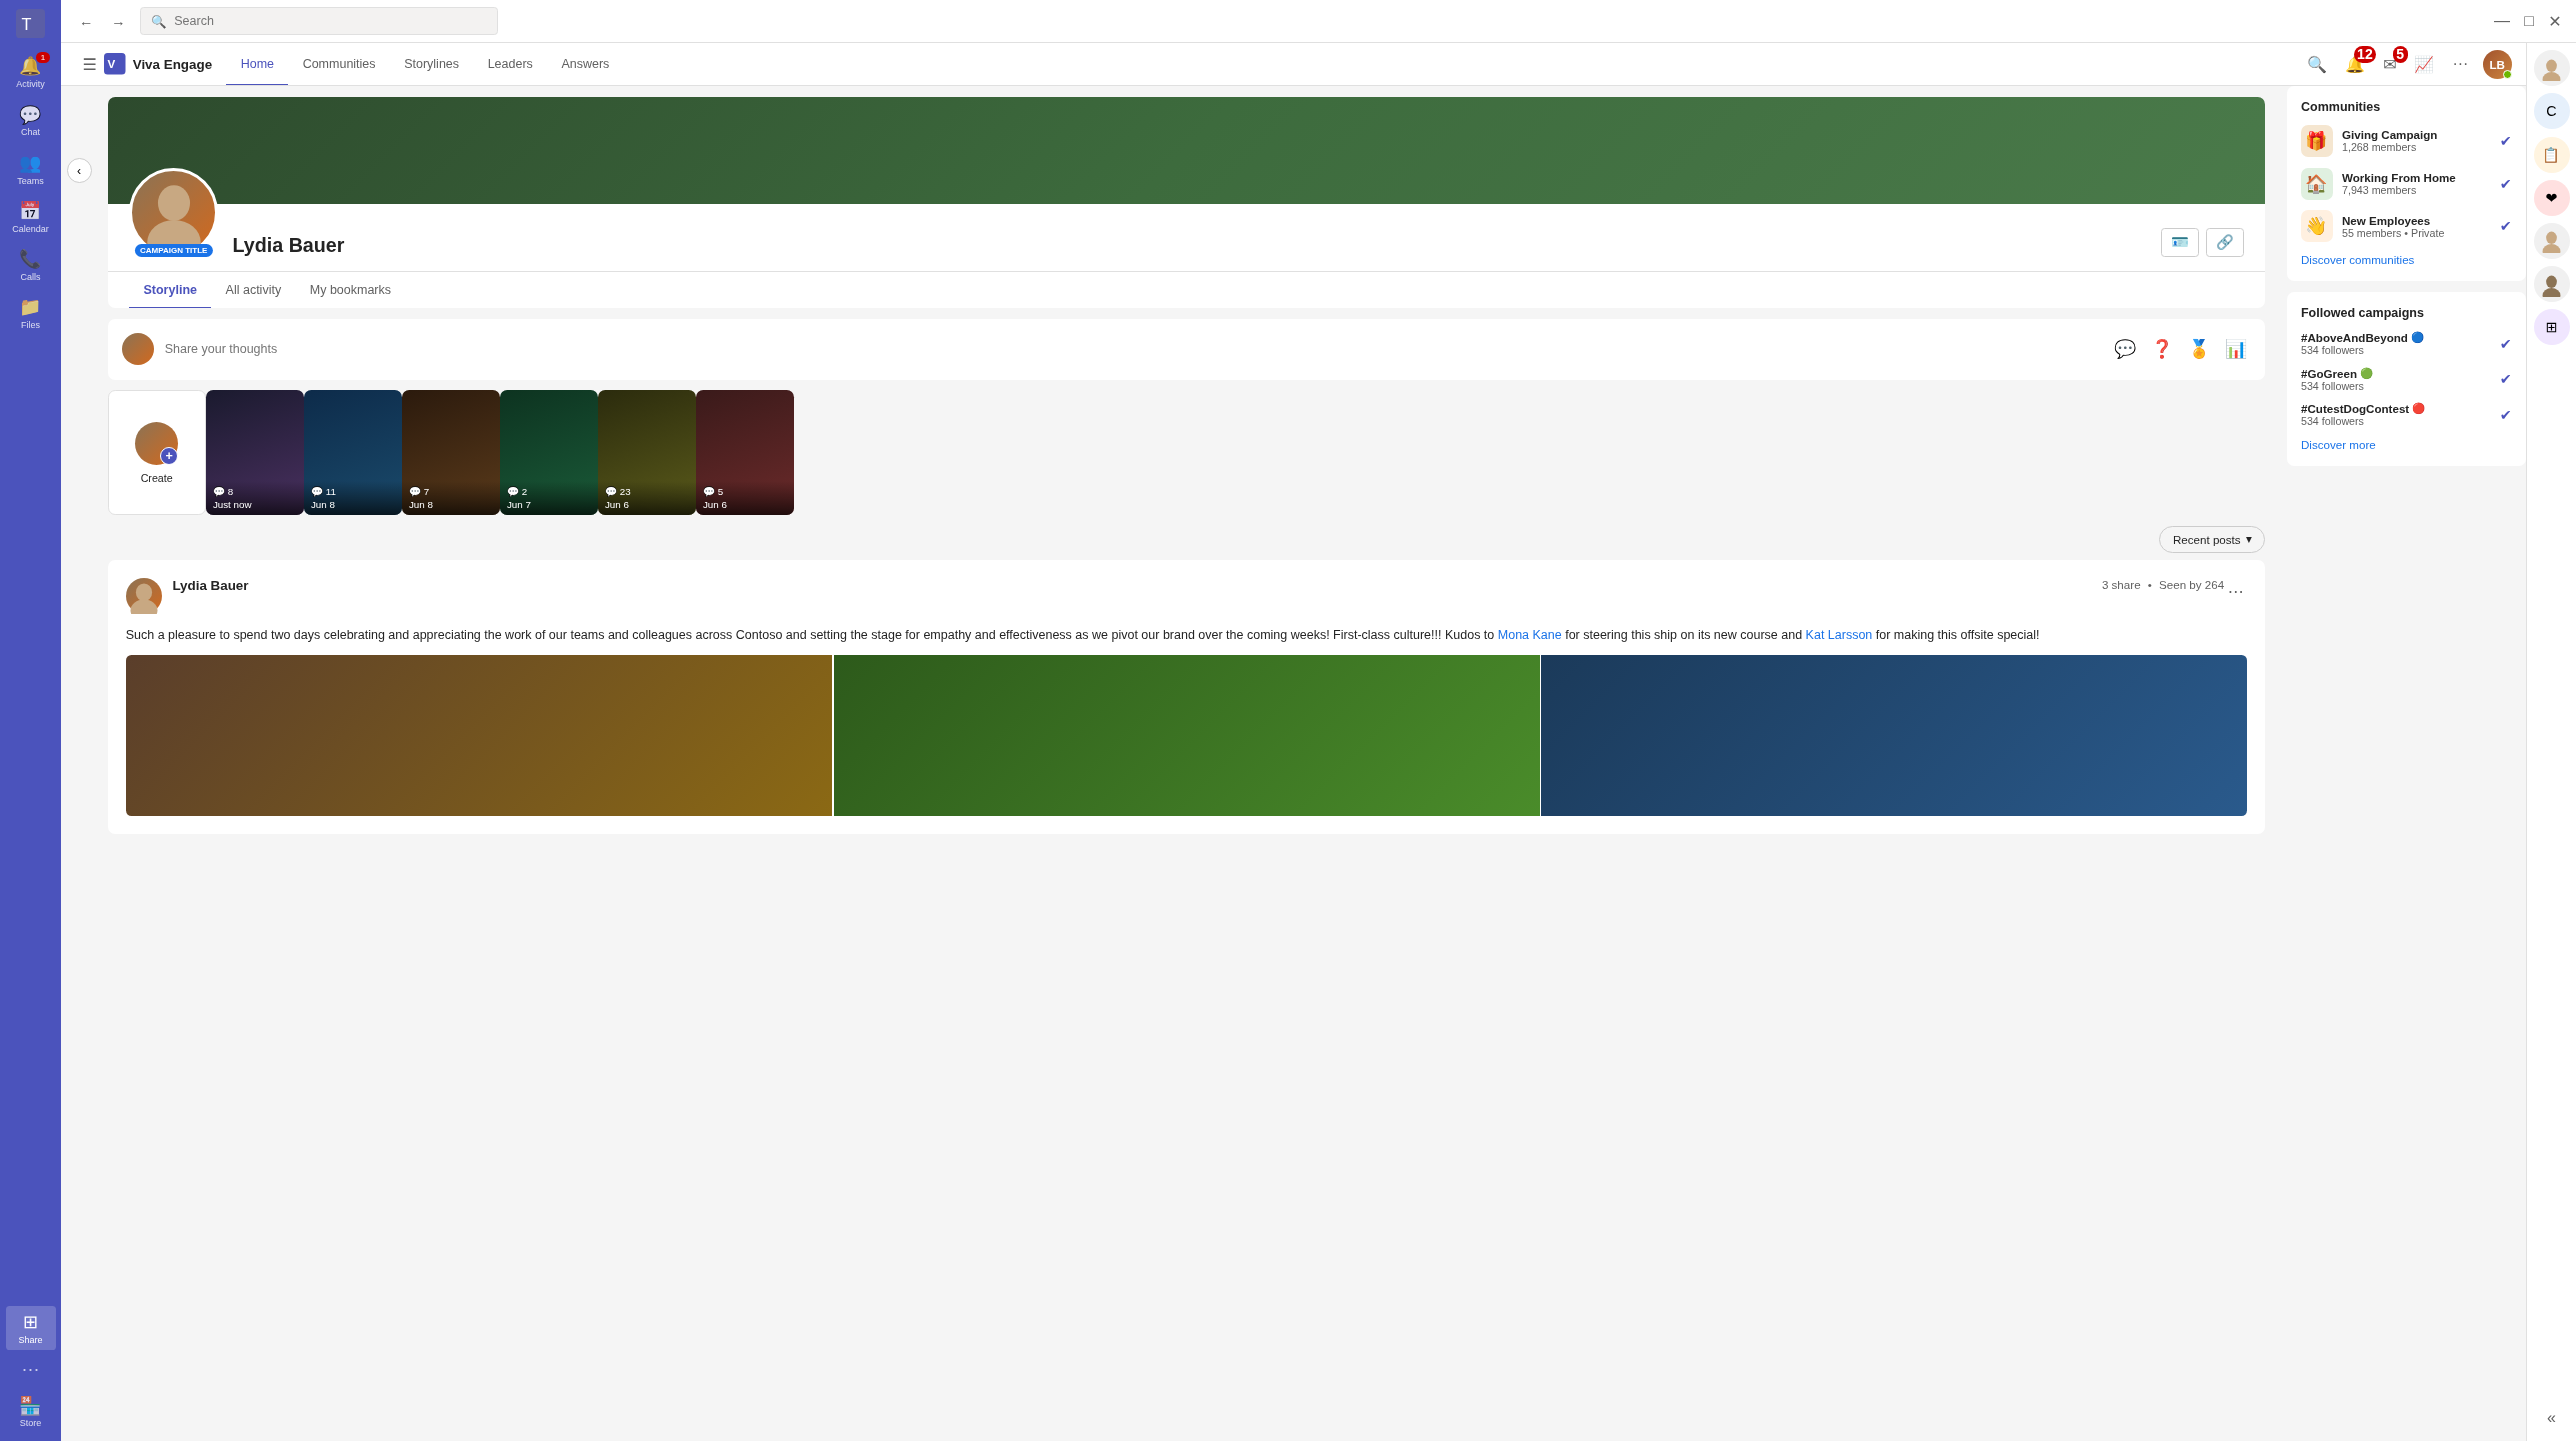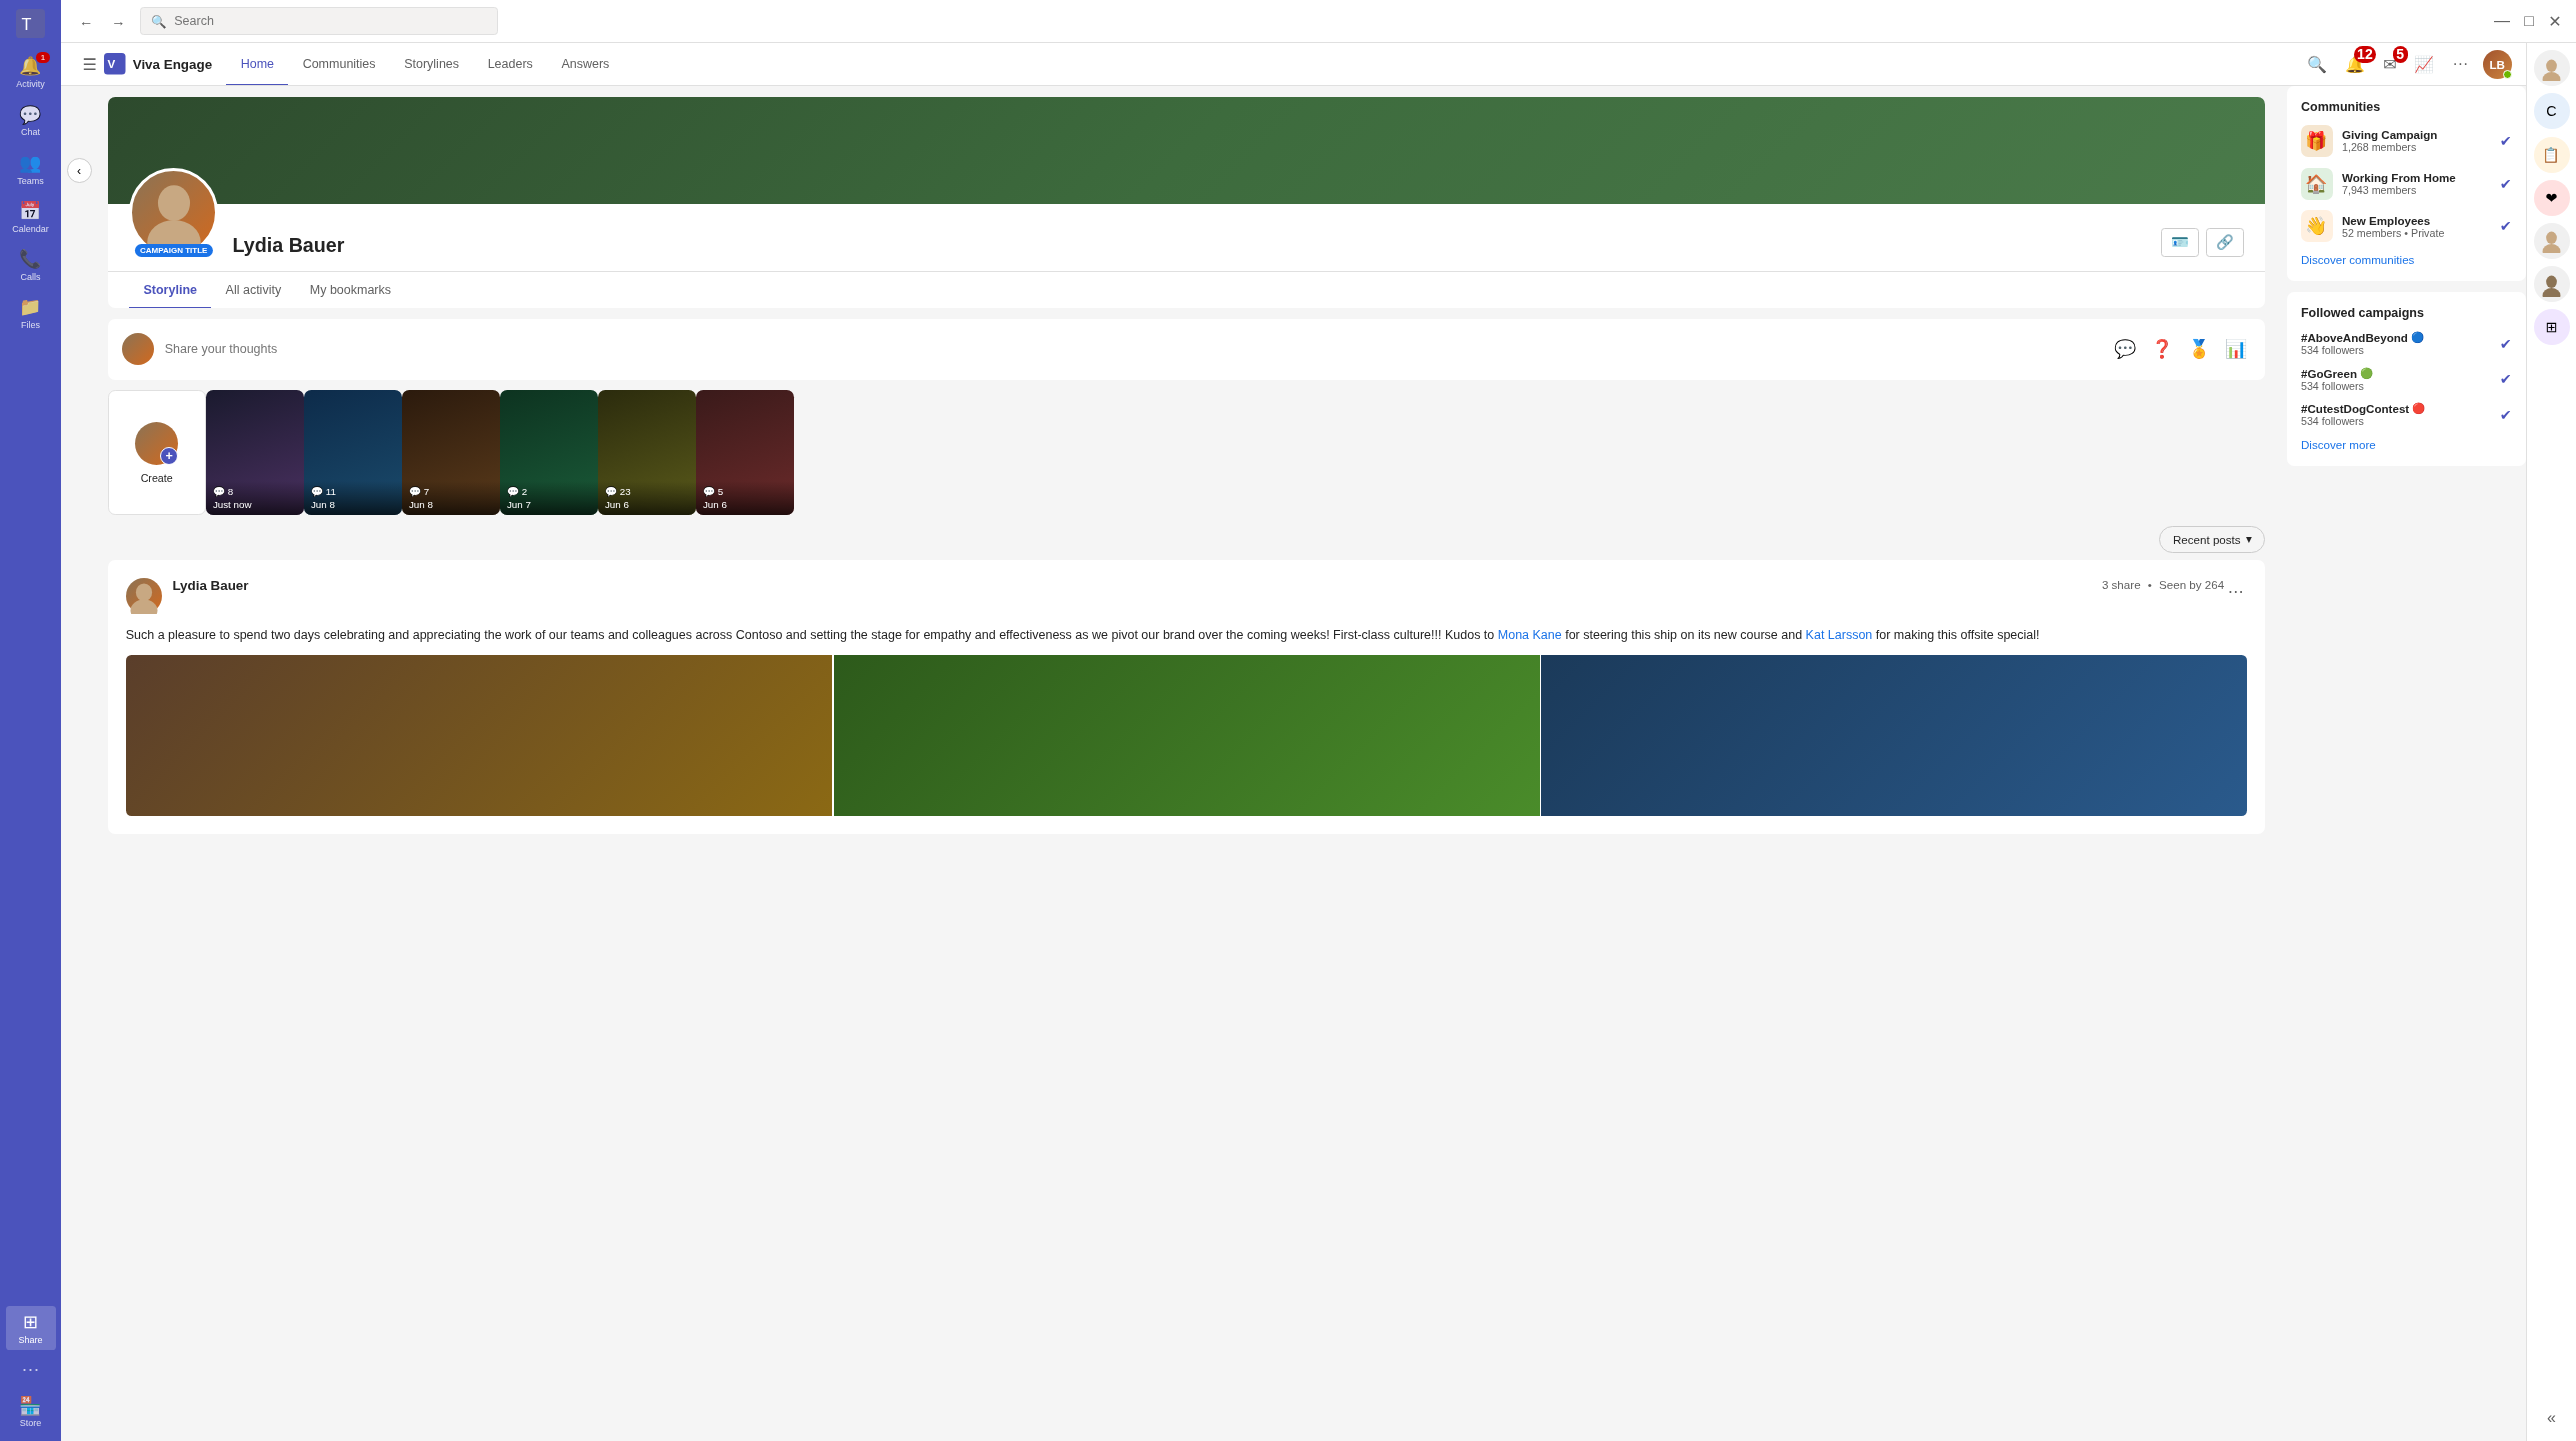--- a/index.html
+++ b/index.html
@@ -553,21 +553,21 @@
                   <div class="community-name">Working From Home</div>
                   <div class="community-members">7,943 members</div>
                 </div>
                 <span class="community-check">✔</span>
               </div>
               
               <div class="community-item">
                 <div class="community-icon" style="background:#fff0e0;">👋</div>
                 <div class="community-info">
                   <div class="community-name">New Employees</div>
-                  <div class="community-members">52 members • Private</div>
+                  <div class="community-members">55 members • Private</div>
                 </div>
                 <span class="community-check">✔</span>
               </div>
               <a class="discover-link" href="#">Discover communities</a>
             </div>
 
             <div class="sidebar-card">
               <div class="sidebar-section-title">Followed campaigns</div>
               
               <div class="campaign-item">

